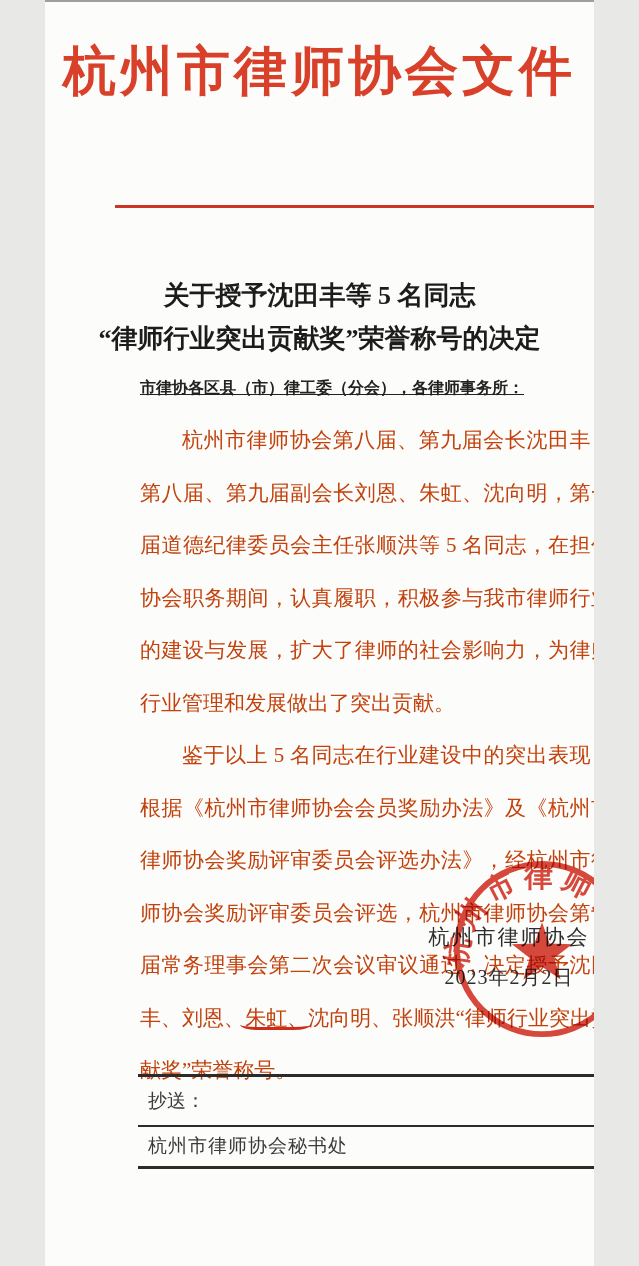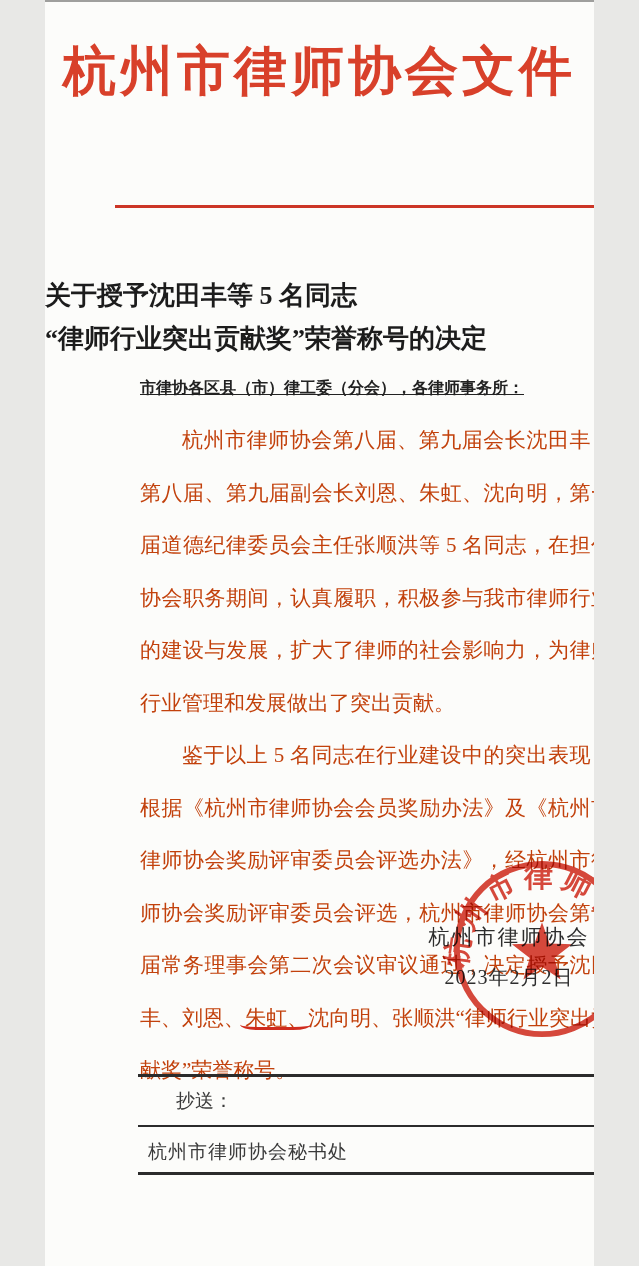--- a/index.html
+++ b/index.html
@@ -25,21 +25,21 @@
     position:absolute;top:168px;left:0;right:0;
     text-align:center;
     font-size:19px;color:#3a3a3a;letter-spacing:1px;
   }
   .red-rule{
     position:absolute;top:203px;left:70px;
     width:500px;height:3px;background:#cc3526;
   }
   .doc-title{
     position:absolute;top:272px;left:0;right:0;
-    font-weight:bold;color:#1c1c1c;
+    text-align:center;font-weight:bold;color:#1c1c1c;
     font-size:26px;line-height:43px;
   }
   .salutation{
     position:absolute;top:376px;left:95px;right:70px;
     font-family:"Liberation Sans","DejaVu Sans",sans-serif;
     font-weight:bold;font-size:16px;color:#222;text-decoration:underline;
   }
   .body-text{
     position:absolute;top:412px;left:95px;width:472px;
     font-size:21px;line-height:52.5px;color:#c2410c;
@@ -62,24 +62,24 @@
     mix-blend-mode:multiply;opacity:0.92;
     pointer-events:none;
   }
   .footer{
     position:absolute;top:1072px;left:93px;width:487px;
     color:#3a3a3a;font-size:19px;
     border-top:3px solid #2b2b2b;
     border-bottom:3px solid #2b2b2b;
   }
   .cc-row{display:flex;padding:8px 6px 4px 10px;line-height:31px;}
-  .cc-label{flex:0 0 auto;white-space:nowrap;margin-left:28px;}
+  .cc-label{flex:0 0 auto;white-space:nowrap;}
   .cc-list{flex:1 1 auto;letter-spacing:1px;}
   .footer-divider{border-top:2px solid #2b2b2b;margin-top:5px;}
-  .issuer-row{display:flex;justify-content:space-between;align-items:center;padding:12px 10px 7px;}
+  .issuer-row{display:flex;justify-content:space-between;align-items:center;padding:6px 10px 7px;}
   .issuer{letter-spacing:1px;}
   .print-date{letter-spacing:1px;}
 </style>
 </head>
 <body>
 
 <div class="page">
 
   <div class="header-title">杭州市律师协会文件</div>
 

